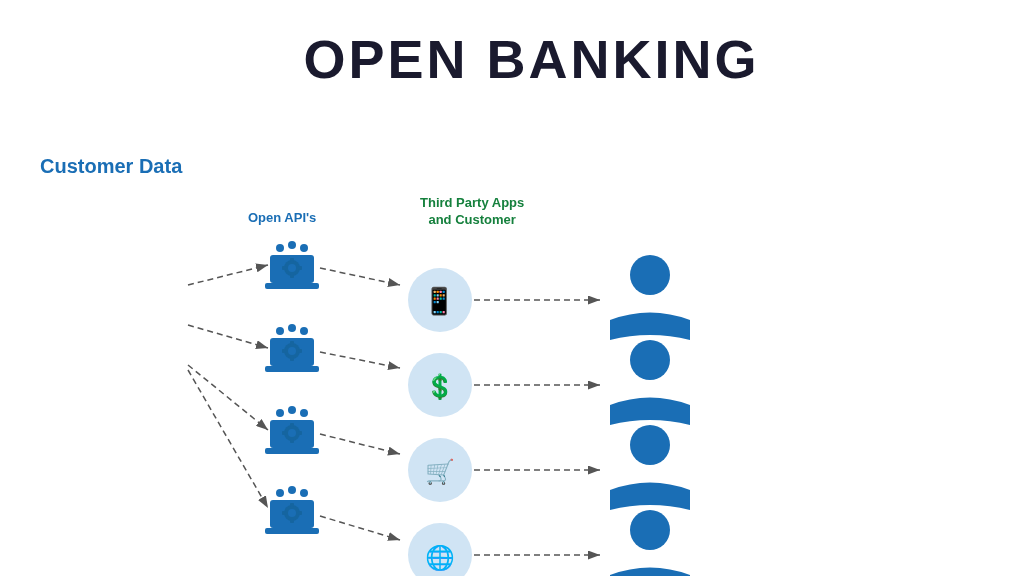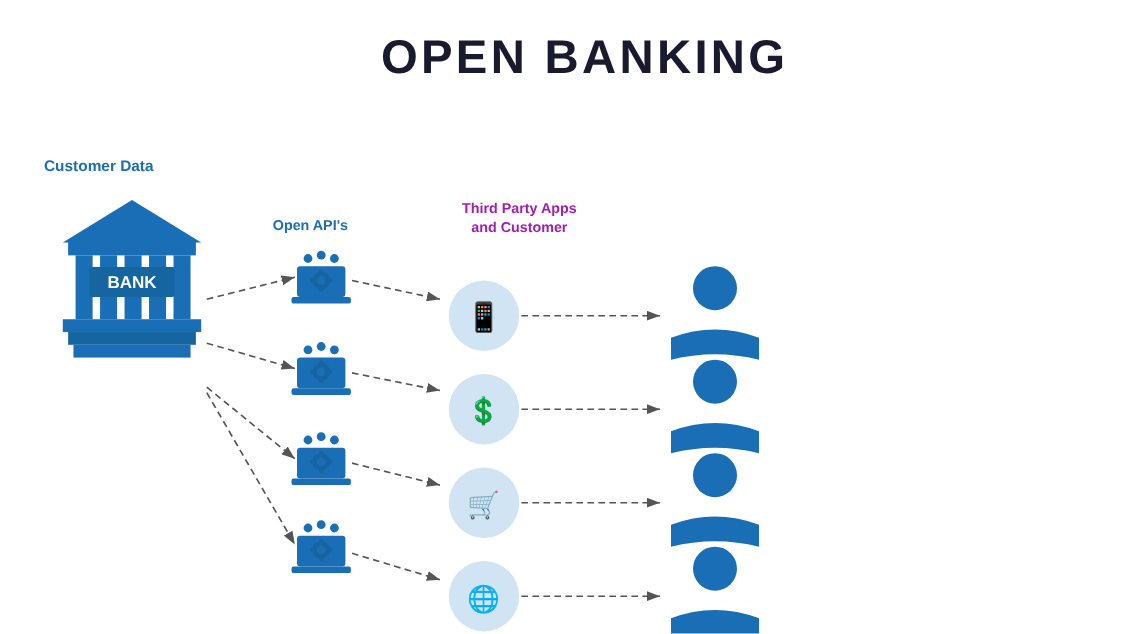--- a/index.html
+++ b/index.html
@@ -7,40 +7,40 @@
       width: 1024px;
       height: 576px;
       background: #ffffff;
       font-family: Arial, sans-serif;
       overflow: hidden;
       position: relative;
     }
 
     .page-title {
       text-align: center;
-      font-size: 43px;
+      font-size: 54px;
       font-weight: 700;
       color: #1a1a2e;
       letter-spacing: 3px;
       padding-top: 28px;
       padding-bottom: 10px;
       margin-left: 39px;
     }
 
     .diagram-area {
       position: relative;
       width: 100%;
       height: 490px;
     }
 
     .customer-data-label {
       position: absolute;
       left: 40px;
       top: 55px;
-      font-size: 14px;
+      font-size: 20px;
       font-weight: 600;
       color: #1a6eb5;
     }
 
     .bank-icon {
       position: absolute;
       left: 55px;
       top: 90px;
     }
 
@@ -61,21 +61,21 @@
       text-align: center;
     }
 
     
     .thirdparty-label {
       position: absolute;
       left: 420px;
       top: 95px;
       font-size: 13px;
       font-weight: 600;
-      color: #a21caf;
+      color: #15803d;
       text-align: center;
       line-height: 1.3;
     }
 
     
     .arrows-svg {
       position: absolute;
       top: 0;
       left: 0;
       width: 100%;
@@ -85,42 +85,20 @@
   </style>
 </head>
 <body>
 
 <h1 class="page-title">OPEN BANKING</h1>
 
 <div class="diagram-area">
 
   <div class="customer-data-label">Customer Data</div>
 
-  <div class="bank-icon">
-    <svg class="bank-svg" viewBox="0 0 130 155" xmlns="http://www.w3.org/2000/svg">
-
-      <polygon points="65,5 130,45 0,45" fill="#1a6eb5"></polygon>
-
-      <rect x="5" y="43" width="120" height="14" fill="#1a6eb5"></rect>
-
-      <rect x="12" y="57" width="16" height="60" fill="#1a6eb5"></rect>
-      <rect x="35" y="57" width="16" height="60" fill="#1a6eb5"></rect>
-      <rect x="58" y="57" width="16" height="60" fill="#1a6eb5"></rect>
-      <rect x="81" y="57" width="16" height="60" fill="#1a6eb5"></rect>
-      <rect x="104" y="57" width="16" height="60" fill="#1a6eb5"></rect>
-
-      <rect x="25" y="68" width="80" height="28" fill="#1565a0" rx="2"></rect>
-
-      <text x="65" y="88" text-anchor="middle" fill="white" font-size="16" font-weight="bold" font-family="Arial">BANK</text>
-
-      <rect x="0" y="117" width="130" height="12" fill="#1a6eb5"></rect>
-      <rect x="5" y="129" width="120" height="12" fill="#1565a0"></rect>
-      <rect x="10" y="141" width="110" height="12" fill="#1a6eb5"></rect>
-    </svg>
-  </div>
 
   <div class="apis-label">
     <span>Open API's</span>
   </div>
 
   <div class="thirdparty-label">
     <span>Third Party Apps</span><br>
     <span>and Customer</span>
   </div>
 

